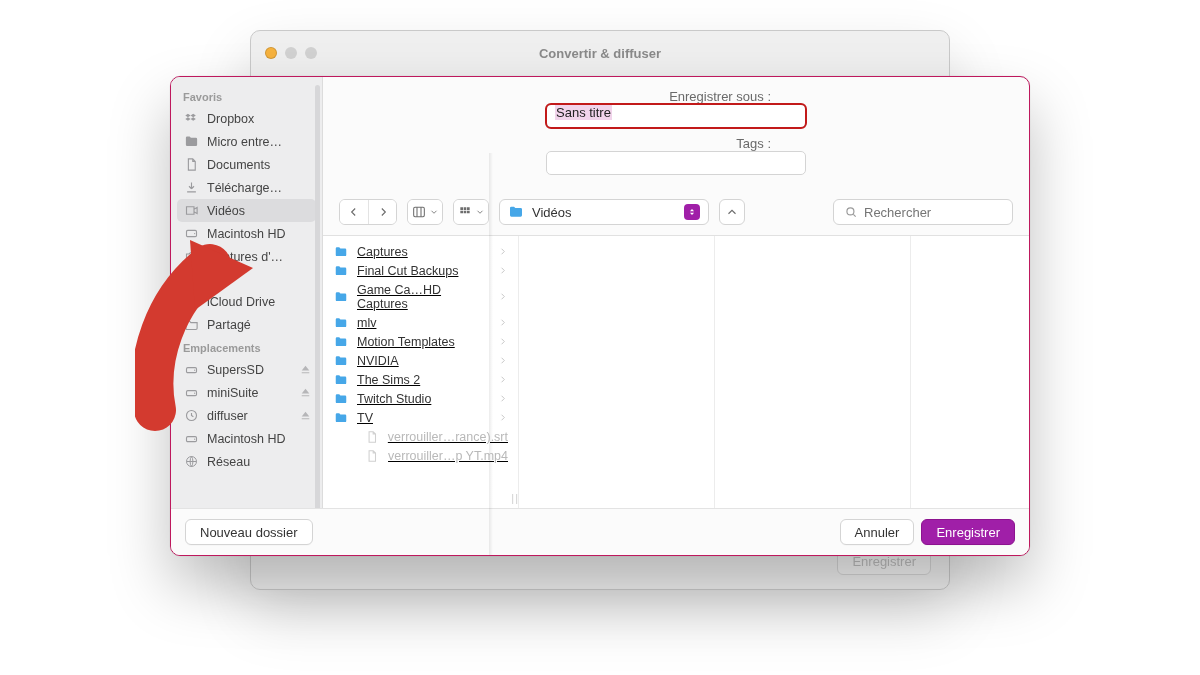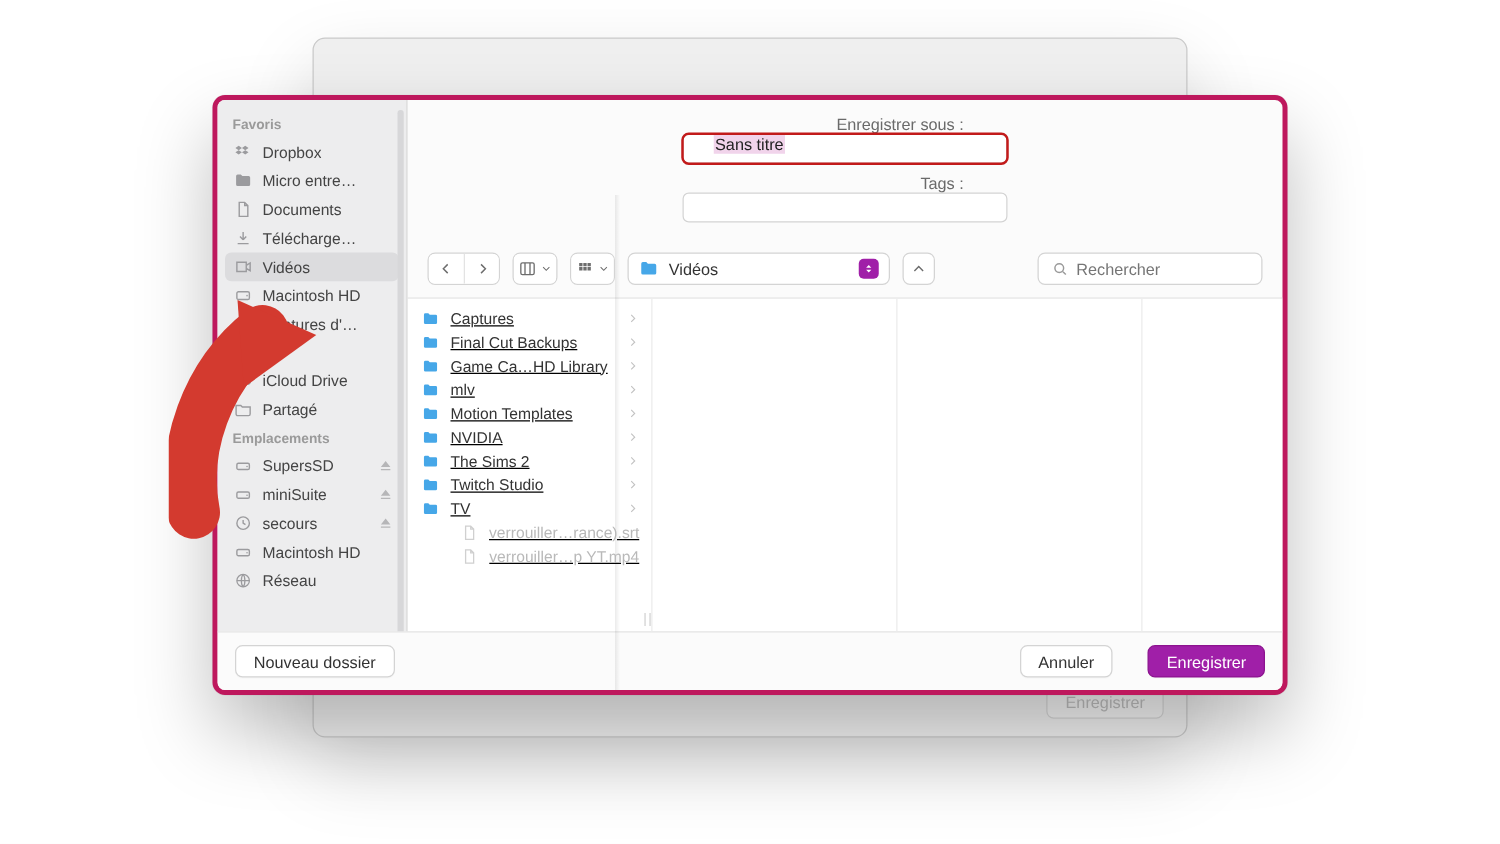--- a/index.html
+++ b/index.html
@@ -7,36 +7,36 @@
   
   .backwin { position: absolute; left: 250px; top: 30px; width: 700px; height: 560px; background: #efefef; border: 1px solid #c9c9c9; border-radius: 10px; box-shadow: 0 25px 60px rgba(0,0,0,.15); }
   .backwin .titlebar { height: 44px; display:flex; align-items:center; position:relative; }
   .traffic { display:flex; gap:8px; position:absolute; left:14px; top:16px;}
   .dot { width:12px; height:12px; border-radius:50%; background:#d6d6d6;} 
   .dot.c1{ background:#f6b23e; border:.5px solid rgba(0,0,0,.15);}
   .dot.c0{ background:#d1d1d1;}
   .backwin .title { width:100%; text-align:center; font-size:13px; font-weight:600; color:#8a8a8a; }
   .ghostbtn { position:absolute; right:18px; bottom:14px; padding:5px 14px; border:1px solid #d6d6d6; border-radius:6px; font-size:13px; color:#bdbdbd; background:#f3f3f3;}
   
-  .sheet { position:absolute; left:170px; top:76px; width:860px; height:480px; background:#fbfbfb; border:4px solid #be185d; border-radius:10px; box-shadow: 0 30px 60px rgba(0,0,0,.25), 0 0 0 .5px rgba(0,0,0,.05); display:flex; flex-direction:column; overflow:hidden;}
+  .sheet { position:absolute; left:170px; top:76px; width:860px; height:480px; background:#fbfbfb; border:1px solid #be185d; border-radius:10px; box-shadow: 0 30px 60px rgba(0,0,0,.25), 0 0 0 .5px rgba(0,0,0,.05); display:flex; flex-direction:column; overflow:hidden;}
   .sheet-body { flex:1; display:flex; min-height:0;}
   
   .sidebar { width:152px; background:#ededee; border-right:1px solid #dcdcdc; padding:8px 0 8px 0; overflow:hidden; font-size:12.5px; }
   .sb-head { padding:6px 12px 4px; font-size:11px; font-weight:600; color:#9a9a9a; }
   .sb-item { display:flex; align-items:center; gap:8px; padding:3.5px 10px 3.5px 12px; color:#444; white-space:nowrap; line-height:16px;}
   .sb-item.sel { background:#dcdcde; border-radius:5px; margin:0 6px; padding-left:6px;}
   .sb-item .ic { width:16px; height:16px; display:inline-flex; align-items:center; justify-content:center; color:#9b9b9e; flex:0 0 16px;}
   .sb-item .eject { margin-left:auto; color:#b6b6b8; }
   .sb-item .txt { overflow:hidden; text-overflow:ellipsis; }
   
   .main { flex:1; display:flex; flex-direction:column; min-width:0;}
   .form { padding:12px 20px 10px; }
   .row { display:flex; align-items:center; margin-bottom:8px;flex-direction:column; }
   .row label { width:210px; text-align:right; padding-right:10px; font-size:13px; color:#6a6a6a; }
-  .field { width:260px; height:24px; border:1px solid #d4d4d4; border-radius:5px; background:#fff; padding:0 24px; font-size:13px; color:#222; }
+  .field { width:260px; height:24px; border:1px solid #d4d4d4; border-radius:5px; background:#fff; padding:0 8px; font-size:13px; color:#222; }
   .field.tag { width:260px;}
   .field.highlight { outline:2px solid #c21a1a; outline-offset:-1px; }
   .selected-text { background:#f1d4eb; padding:0 1px; }
   
   .toolbar { display:flex; align-items:center; gap:10px; padding:6px 16px 10px; border-bottom:1px solid #e1e1e1; }
   .seg { display:flex; border:1px solid #d4d4d4; border-radius:6px; overflow:hidden; background:#fff; height:26px;}
   .seg button { border:none; background:#fff; width:28px; display:flex; align-items:center; justify-content:center; color:#6d6d6d;}
   .seg button + button { border-left:1px solid #e3e3e3;}
   .seg.small button{ width:34px; gap:2px;}
   .pathbtn { display:flex; align-items:center; gap:8px; height:26px; border:1px solid #d4d4d4; border-radius:6px; background:#fff; padding:0 8px 0 8px; font-size:13px; color:#333; min-width:210px;}
@@ -49,21 +49,21 @@
   .cols { flex:1; display:flex; min-height:0; background:#fff;text-decoration:underline;}
   .col { width:196px; border-right:1px solid #ececec; overflow:auto; padding:6px 0; position:relative;}
   .col:last-child{ border-right:none;}
   .li { display:flex; align-items:center; gap:8px; padding:2.5px 10px; font-size:12.5px; color:#333;}
   .li.dim { color:#b9b9b9;justify-content:flex-end;}
   .li .fic { width:16px; height:14px; flex:0 0 16px; color:#46a7e8;}
   .li .fic.gray { color:#d0d0d0;}
   .li .chev { margin-left:auto; color:#c2c2c2;}
   .handle { position:absolute; right:-1px; bottom:4px; font-size:11px; color:#cfcfcf; letter-spacing:1px;}
   
-  .footer { display:flex; align-items:flex-end; gap:28px; padding:10px 14px; border-top:1px solid #e3e3e3; background:#fbfbfb;}
+  .footer { display:flex; align-items:flex-end; gap:7px; padding:10px 14px; border-top:1px solid #e3e3e3; background:#fbfbfb;}
   .btn { height:26px; padding:0 14px; border:1px solid #d4d4d4; border-radius:6px; background:#fff; font-size:13px; color:#333; box-shadow: 0 1px 0 rgba(0,0,0,.02);}
   .btn.primary { background:#a01fa8; color:#fff; border-color:#8c138f; font-weight:500;}
   .spacer{ flex:1;}
   .scrollshadow{ position:absolute; top:76px; left:318px; width:4px; height:470px; background:linear-gradient(90deg, rgba(0,0,0,.08), transparent);} 
   .sb-scroll{ position:absolute; right:2px; top:8px; width:5px; height:430px; background:#d7d7d9; border-radius:3px;}
   
   .arrow { position:absolute; left:135px; top:240px; pointer-events:none;}
   
   svg{ display:block;}
 </style>
@@ -142,20 +142,28 @@
         <circle cx="11" cy="11" r="6" fill="none" stroke="currentColor" stroke-width="2"></circle>
         <path stroke="currentColor" stroke-width="2" d="M20 20l-4-4"></path>
       </symbol>
     <symbol id="i-updown" viewBox="0 0 24 24">
         <path fill="currentColor" d="M7 10l5-5 5 5zM7 14l5 5 5-5z"></path>
       </symbol>
   </defs>
 </svg>
 
 <div class="backwin">
+  <div class="titlebar">
+    <div class="traffic">
+      <span class="dot c1"></span>
+      <span class="dot c0"></span>
+      <span class="dot c0"></span>
+    </div>
+    <div class="title">Convertir &amp; diffuser</div>
+  </div>
   <div class="ghostbtn">Enregistrer</div>
 </div>
 
 <div class="sheet">
   <div class="sheet-body">
 
     <div class="sidebar" id="sidebar" style="position:relative">
       <div class="sb-scroll"></div>
     <div class="sb-head">Favoris</div>
         <div class="sb-item">
@@ -257,21 +265,21 @@
               <use href="#i-eject"></use>
             </svg>
           </span>
         </div>
         <div class="sb-item">
           <span class="ic">
             <svg width="15" height="15">
               <use href="#i-time"></use>
             </svg>
           </span>
-          <span class="txt">secours</span>
+          <span class="txt">diffuser</span>
           <span class="eject">
             <svg width="13" height="13">
               <use href="#i-eject"></use>
             </svg>
           </span>
         </div>
         <div class="sb-item">
           <span class="ic">
             <svg width="15" height="15">
               <use href="#i-drive"></use>
@@ -388,21 +396,21 @@
                   <use href="#i-chev-r"></use>
                 </svg>
               </span>
             </div>
             <div class="li">
               <span class="fic">
                 <svg width="16" height="14">
                   <use href="#i-folder"></use>
                 </svg>
               </span>
-              <span>Game Ca…HD Library</span>
+              <span>Game Ca…HD Captures</span>
               <span class="chev">
                 <svg width="11" height="11">
                   <use href="#i-chev-r"></use>
                 </svg>
               </span>
             </div>
             <div class="li">
               <span class="fic">
                 <svg width="16" height="14">
                   <use href="#i-folder"></use>

